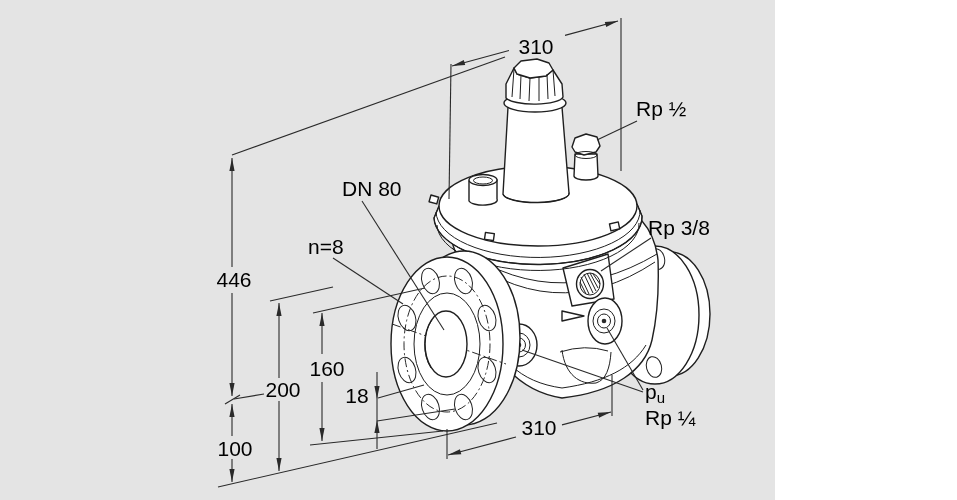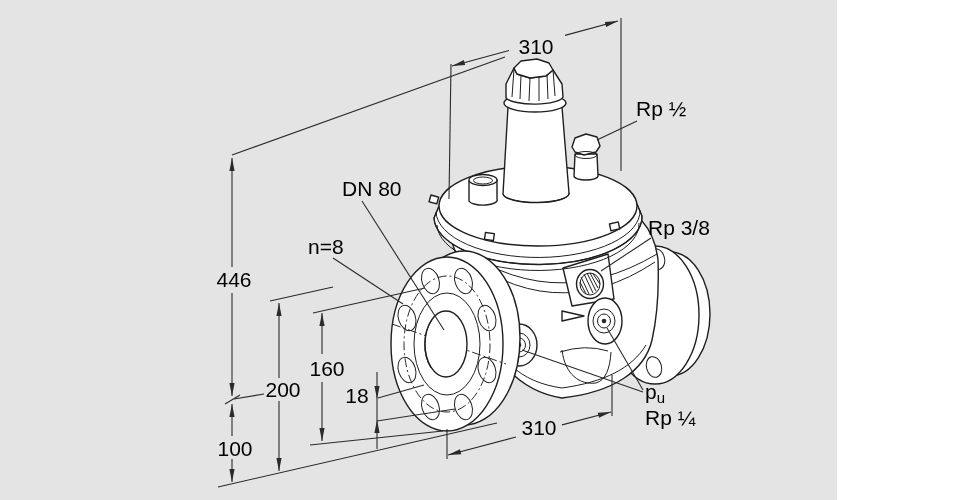--- a/index.html
+++ b/index.html
@@ -1,17 +1,17 @@
 <!DOCTYPE html>
 <html><head>
 <meta charset="utf-8">
 <style>
   html,body{margin:0;padding:0;}
   .stage{
-    width:837px;height:500px;
+    width:775px;height:500px;
     background:#e4e4e4;
     position:relative;
     overflow:hidden;
     font-family:"Liberation Sans", sans-serif;
   }
   svg{display:block;}
   .part{fill:#ffffff;stroke:#1f1f1f;stroke-width:1.4;stroke-linejoin:round;}
   .part-thin{fill:none;stroke:#1f1f1f;stroke-width:1;}
   .dim{stroke:#2a2a2a;stroke-width:1.1;fill:none;}
   .arrow{fill:#2a2a2a;stroke:none;}

